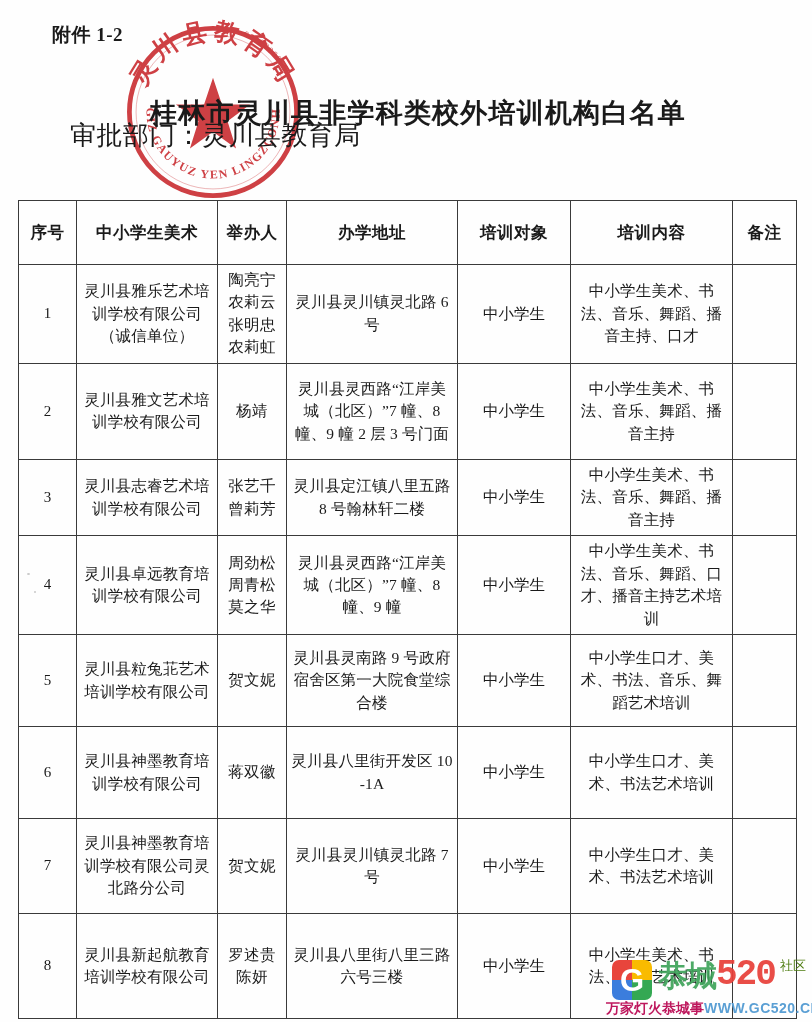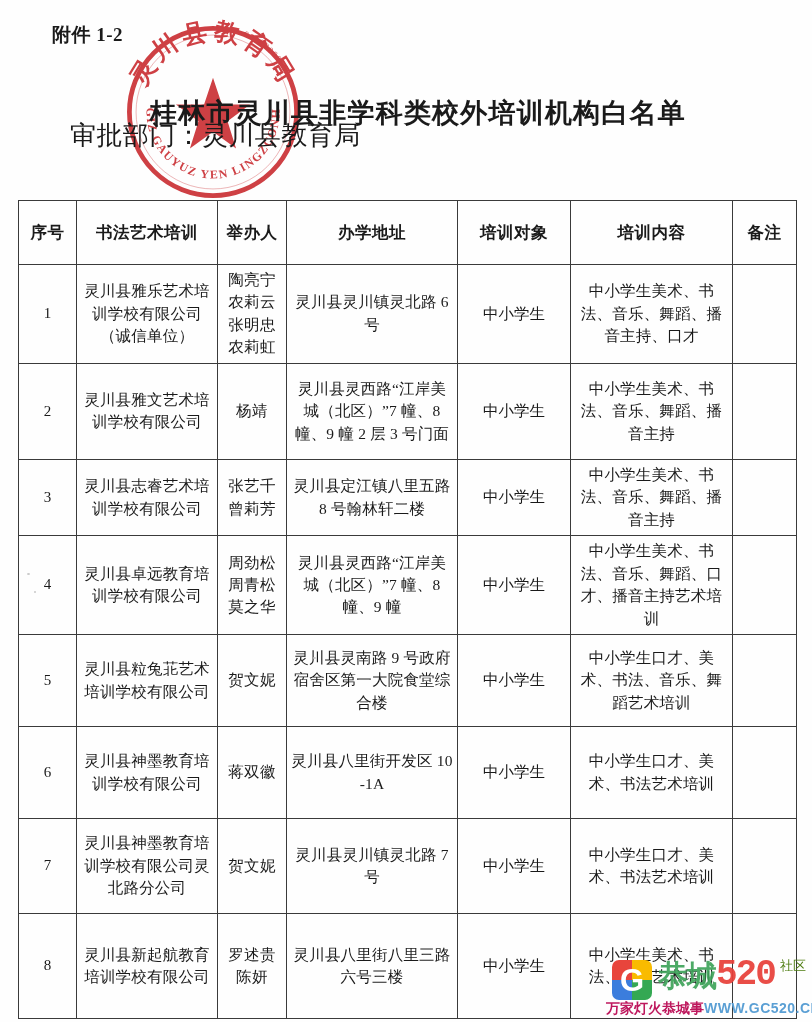--- a/index.html
+++ b/index.html
@@ -286,21 +286,21 @@
           <col class="cl-name">
           <col class="cl-host">
         <col class="cl-addr">
           <col class="cl-target">
           <col class="cl-content">
           <col class="cl-remark">
       </colgroup>
       <thead>
         <tr>
           <th>序号</th>
-          <th>书法艺术培训</th>
+          <th>中小学生美术</th>
           <th>举办人</th>
           <th>办学地址</th>
           <th>培训对象</th>
           <th>培训内容</th>
           <th>备注</th>
         </tr>
       </thead>
       <tbody>
         <tr class="r1">
           <td class="num">1</td>

